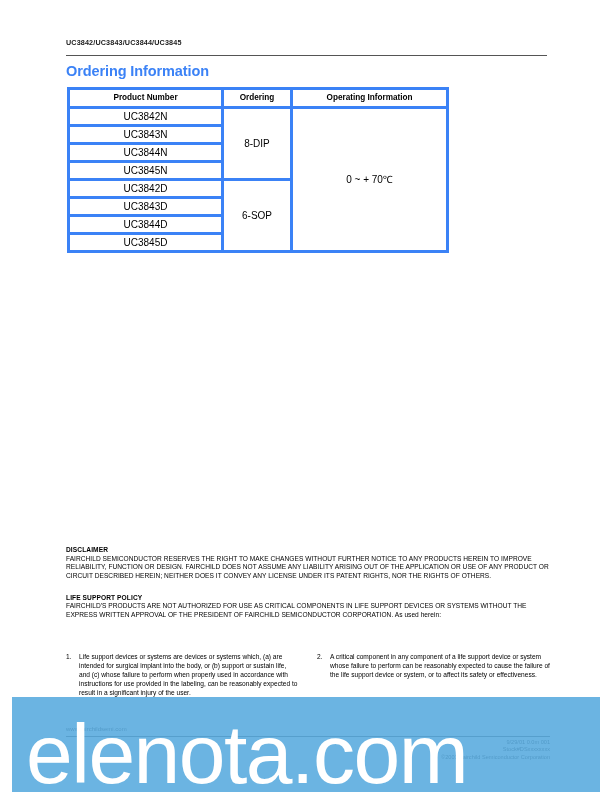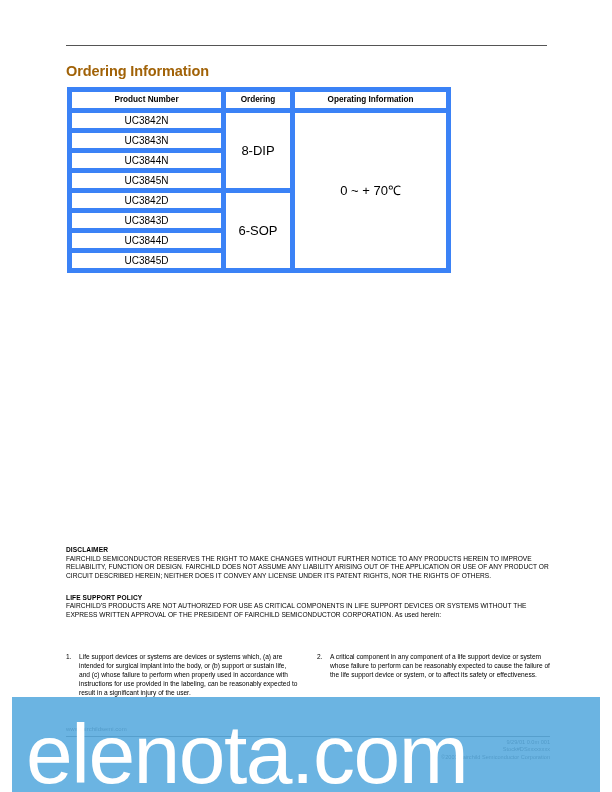--- a/index.html
+++ b/index.html
@@ -38,59 +38,59 @@
   }
 
   
   #section-title {
     position: absolute;
     left: 66px;
     top: 63px;
     font-size: 14.5px;
     font-weight: bold;
     letter-spacing: -0.1px;
-    color: #a16207;
+    color: #3b82f6;
   }
 
   
   #ordering-table {
     position: absolute;
     left: 67px;
     top: 87px;
     width: 379px;
     border-collapse: collapse;
     table-layout: fixed;
   }
   #ordering-table col.c-prod { width: 154px; }
   #ordering-table col.c-pack { width: 69px; }
   #ordering-table col.c-temp { width: 156px; }
 
   #ordering-table th,
   #ordering-table td {
-    border: 5px solid #3b82f6;
+    border: 3px solid #3b82f6;
     text-align: center;
     vertical-align: middle;
     font-size: 8px;
     color: #000000;
     padding: 0;
     height: 15px;
     line-height: 15px;
   }
   #ordering-table th {
     font-weight: bold;
     height: 16px;
     line-height: 16px;
     font-size: 8.2px;
   }
   #ordering-table td.prod-cell {
     font-size: 10px;
   }
   #ordering-table td.pack-cell,
   #ordering-table td.temp-cell {
-    font-size: 13px;
+    font-size: 10px;
     margin-top: 32px;
   }
 
   
   #legal {
     position: absolute;
     left: 66px;
     top: 546px;
     width: 484px;
   }
@@ -190,20 +190,21 @@
     font-weight: normal;
     padding-left: 14px;
     padding-top: 22px;
     white-space: nowrap;
   }
 </style>
 </head>
 <body>
 
 <div id="page-header">
+  <div class="hdr-text">UC3842/UC3843/UC3844/UC3845</div>
   <div class="hdr-rule"></div>
 </div>
 
 <div id="section-title">Ordering Information</div>
 
 <table id="ordering-table">
   <colgroup>
     <col class="c-prod">
       <col class="c-pack">
       <col class="c-temp">

